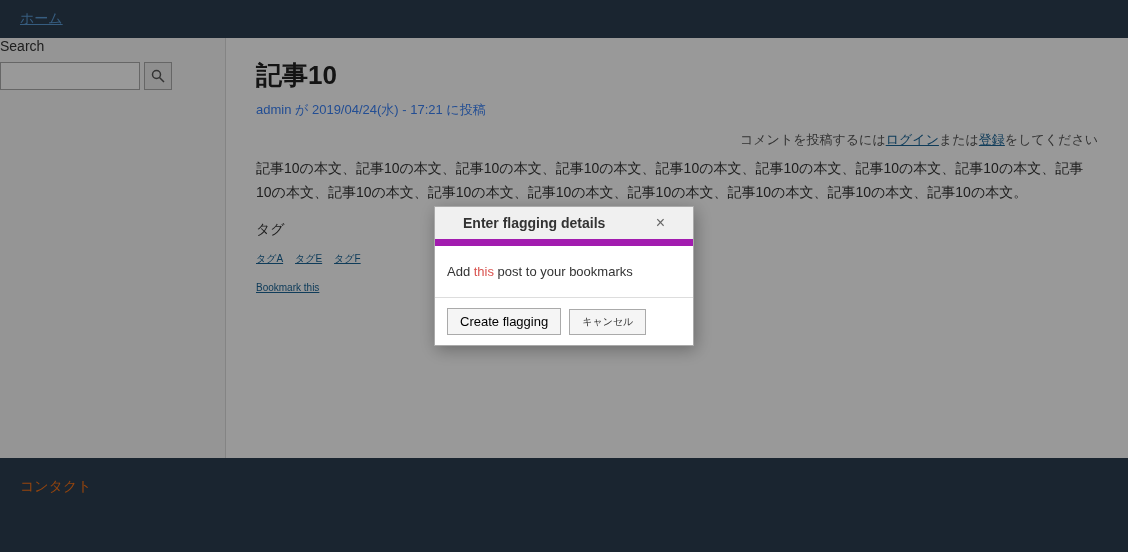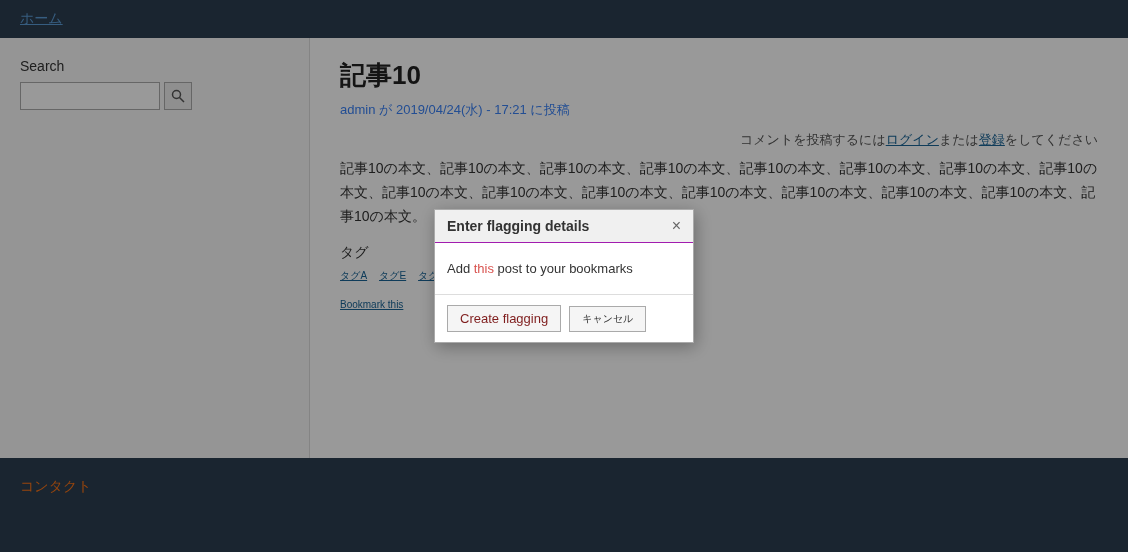--- a/index.html
+++ b/index.html
@@ -23,22 +23,21 @@
 
     
     #wrapper {
       display: flex;
       min-height: 420px;
       background: #fff;
     }
 
     
     #sidebar {
-      width: 310px;
-      padding: 20px;
+      width: 226px;
       border-right: 1px solid #ddd;
       background: #f9f9f9;
     }
     #sidebar .search-label {
       font-size: 14px;
       color: #333;
       margin-bottom: 8px;
       display: block;
     }
     #sidebar .search-box {
@@ -96,21 +95,21 @@
       color: #333;
       line-height: 1.7;
       margin-bottom: 16px;
     }
     #main .tags-section {
       margin-bottom: 12px;
     }
     #main .tags-label {
       font-size: 14px;
       color: #333;
-      margin-bottom: 4px;
+      margin-bottom: 10px;
     }
     #main .tags-list a {
       color: #1a6496;
       text-decoration: underline;
       font-size: 10px;
       margin-right: 8px;
     }
     #main .bookmark-link a {
       color: #1a6496;
       text-decoration: underline;
@@ -131,25 +130,25 @@
     
     #modal {
       background: #fff;
       border: 1px solid #aaa;
       width: 260px;
       box-shadow: 2px 4px 16px rgba(0,0,0,0.3);
       z-index: 101;
     }
     #modal .modal-header {
       background: #f0f0f0;
-      padding: 8px 12px;
+      padding: 8px 28px;
       display: flex;
       align-items: center;
       justify-content: space-between;
-      border-bottom: 1px solid #a21caf;
+      border-bottom: 7px solid #a21caf;
     }
     #modal .modal-title {
       font-size: 14px;
       font-weight: bold;
       color: #333;
     }
     #modal .modal-close {
       background: none;
       border: none;
       cursor: pointer;
@@ -174,21 +173,21 @@
       display: flex;
       gap: 8px;
       align-items: center;
     }
     #modal .btn-create {
       background: #f5f5f5;
       border: 1px solid #aaa;
       padding: 5px 12px;
       font-size: 13px;
       cursor: pointer;
-      color: #7f1d1d;
+      color: #000000;
     }
     #modal .btn-cancel {
       background: #f5f5f5;
       border: 1px solid #aaa;
       padding: 5px 12px;
       font-size: 10px;
       cursor: pointer;
       color: #333;
     }
 

